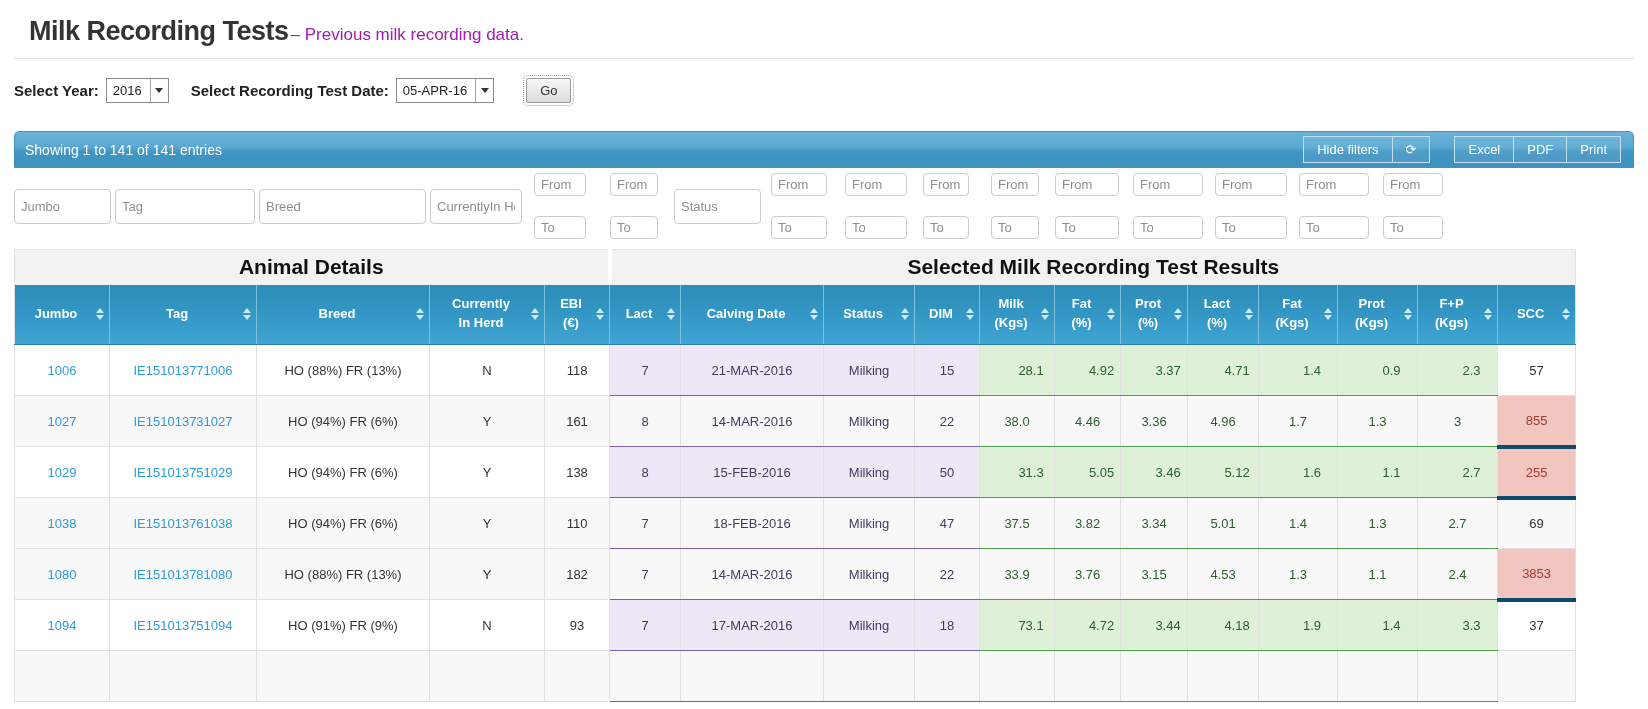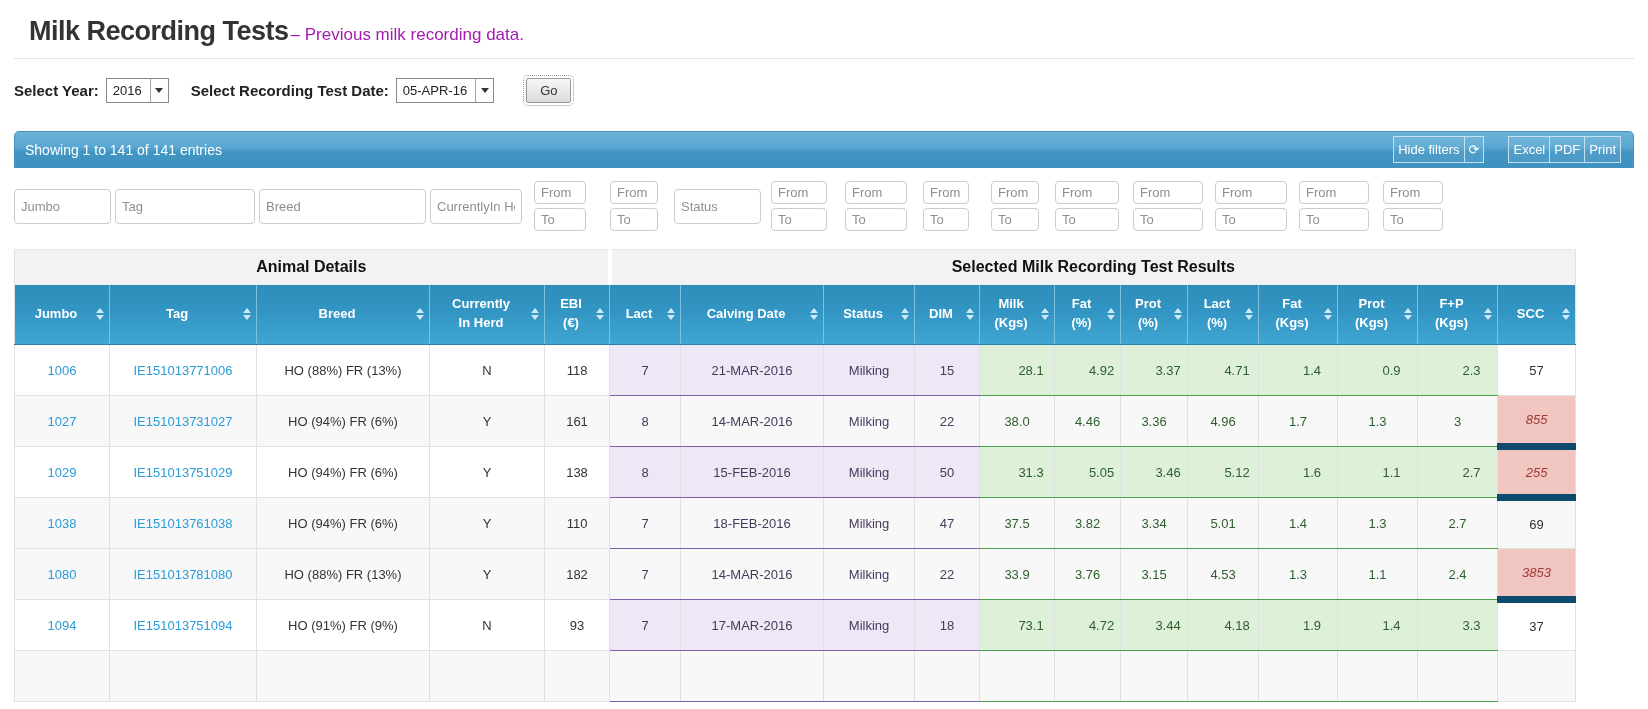--- a/index.html
+++ b/index.html
@@ -28,35 +28,35 @@
     padding:4px 13px; border-radius:2px; outline:1px dotted #9a9a9a; outline-offset:2px; cursor:pointer; }
 
   
   .toolbar { height:37px; border-radius:5px 5px 0 0; border:1px solid #4491bd;
     background:linear-gradient(180deg,#6cb3d9 0%, #5aa8d2 42%, #4195c3 58%, #3e92c0 100%);
     display:flex; align-items:center; justify-content:space-between; padding:0 12px 0 10px; }
   .showing { color:#fff; font-size:14px; }
   .toolbar-buttons { display:flex; align-items:center; }
   .btn-group { display:flex; margin-left:24px; }
   .tb-btn { font-family:inherit; font-size:13px; color:#fff; background:rgba(255,255,255,0.07);
-    border:1px solid #c4e0ef; padding:5px 4px; cursor:pointer; }
+    border:1px solid #c4e0ef; padding:5px 13px; cursor:pointer; }
   .btn-group .tb-btn + .tb-btn { border-left:none; }
 
   
   .filters { display:flex; align-items:center; margin:13px 0 18px 0; height:50px; }
   .filters input { font-family:inherit; font-size:13px; color:#333; border:1px solid #ccc;
     border-radius:4px; padding:3px 6px; width:100%; }
   .filters input::placeholder { color:#8f8f8f; opacity:1; }
   .f-single input { height:35px; }
-  .f-pair { display:flex; flex-direction:column; justify-content:space-between; height:50px; }
+  .f-pair { display:flex; flex-direction:column; justify-content:space-between; height:66px; }
   .f-pair input { height:23px; }
 
   
   table.grid { border-collapse:collapse; table-layout:fixed; width:1561px; }
-  tr.group-row th { background:#f2f2f2; color:#111; font-size:16px; font-weight:bold;
+  tr.group-row th { background:#f2f2f2; color:#111; font-size:21px; font-weight:bold;
     height:35px; text-align:center; border-top:1px solid #e5e5e5; }
   tr.group-row th:first-child { border-right:4px solid #fff; }
   tr.cols-row th { position:relative; height:60px; color:#fff; font-size:13px; font-weight:bold;
     text-align:center; vertical-align:middle; cursor:pointer;
     background:linear-gradient(180deg,#2f8db9 0%, #3295c3 45%, #40a5d3 100%);
     border-right:1px solid #7fc0de; border-bottom:1px solid #2a80aa; }
   tr.cols-row th:last-child { border-right:none; }
   .th-label { line-height:1.45; padding-right:12px; }
   .sort { position:absolute; right:5px; top:50%; transform:translateY(-50%); }
   .sort i { display:block; width:0; height:0; border-left:4px solid transparent;
@@ -69,21 +69,21 @@
     background:#fff; }
   td:last-child { border-right:none; }
   table.grid { border-left:1px solid #e1e1e1; border-right:1px solid #e1e1e1; }
   tr.even td { background:#f8f8f8; }
 
   td.c-purple { color:#473a5c; border-bottom:1px solid #7e5fb0; }
   tr.odd td.c-purple { background:#eee7f6; }
   td.c-green  { color:#2c5f2d; border-bottom:1px solid #4ba04b; }
   tr.odd td.c-green { background:#def0d8;padding-left:28px; }
   td.c-scc { color:#333; }
-  td.c-scc.scc-high { background:#f1c5c0 !important; color:#a33a36; border-bottom:7px solid #0c4a6e;font-style:italic; }
+  td.c-scc.scc-high { background:#f1c5c0 !important; color:#a33a36; border-bottom:4px solid #0c4a6e; }
   td a { color:#2b9cd8; text-decoration:none; }
 </style>
 </head>
 <body>
 
 <div class="page">
 
   <div class="page-header">
     <h1>Milk Recording Tests</h1>
     <span class="subtitle">– Previous milk recording data.</span>

